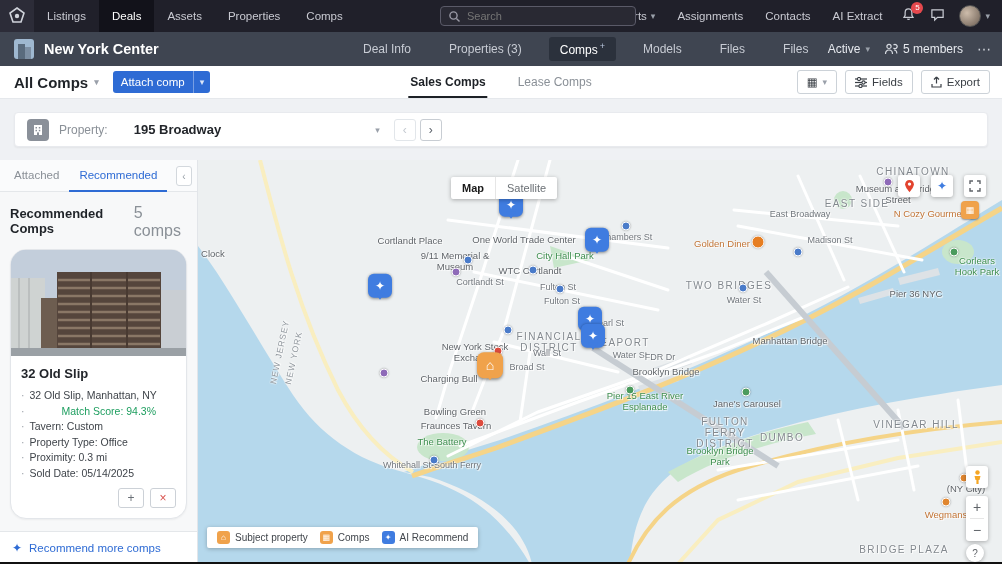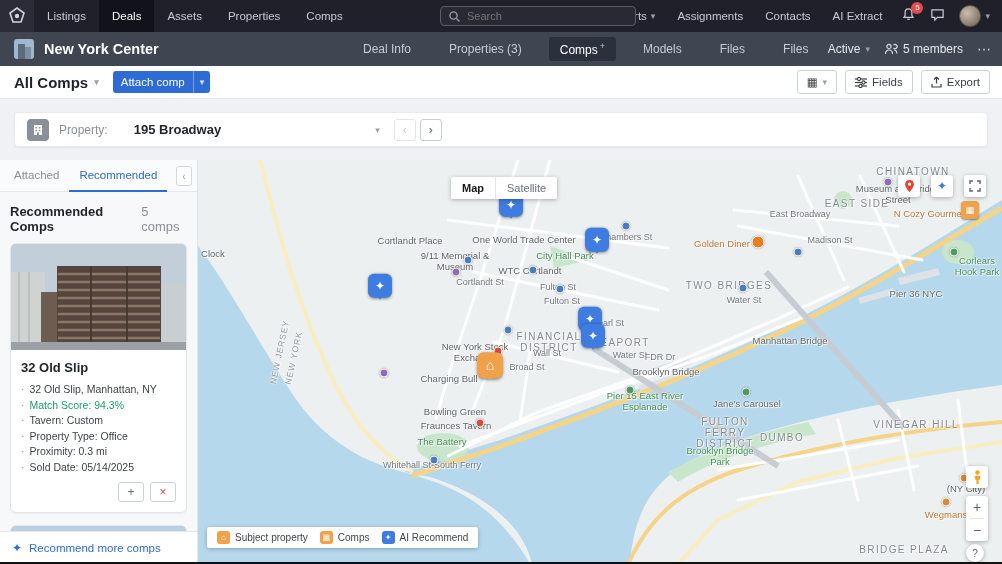--- a/index.html
+++ b/index.html
@@ -70,28 +70,28 @@
   
   .content { height:404px; display:flex; }
   .sidebar { width:198px; background:#f7f8f9; border-right:1px solid #e2e5e9; position:relative; overflow:hidden; }
   .side-tabs { height:32px; background:#fafbfc; border-bottom:1px solid #e4e7ea; display:flex; align-items:flex-end; padding-left:4px; position:relative; }
   .stab { padding:0 10px 9px; font-size:11.5px; color:#8a9097; border-bottom:2px solid transparent; margin-bottom:-1px; cursor:pointer; }
   .stab.active { color:#2e6bd4; border-bottom-color:#2e6bd4; }
   .collapse-btn { position:absolute; right:5px; top:6px; width:16px; height:20px; background:#fff; border:1px solid #d3d8dd;
          border-radius:3px; color:#98a0a8; font-size:10px; display:flex; align-items:center; justify-content:center; cursor:pointer; }
   .side-head { display:flex; justify-content:space-between; align-items:baseline; padding:12px 10px 9px; }
   .side-head h3 { font-size:13px; color:#1f2328; }
-  .side-count { font-size:13px; color:#8a9097; }
-  .comp-card { margin:0 10px; background:#fff; border:1px solid #e3e6ea; border-radius:6px; overflow:hidden; box-shadow:0 1px 2px rgba(0,0,0,.05); }
+  .side-count { font-size:16px; color:#8a9097; }
+  .comp-card { margin:0 10px; background:#fff; border:1px solid #e3e6ea; border-radius:16px; overflow:hidden; box-shadow:0 1px 2px rgba(0,0,0,.05); }
   .photo { height:106px; }
   .card-body { padding:10px 10px 6px; }
   .card-title { font-size:13px; font-weight:700; color:#23262b; margin-bottom:7px; }
   .detail { font-size:10.5px; color:#3f444a; line-height:15.5px; display:flex; gap:5px; }
   .detail .b { color:#9aa0a8; }
-  .detail.hl span.t { color:#1d9e5f; }
+  .detail.hl span.t { color:#1d9e5f;margin-left:32px; }
   .card-actions { display:flex; justify-content:flex-end; gap:6px; padding:7px 0 4px; }
   .btn-sm { width:26px; height:20px; border:1px solid #ccd1d7; border-radius:3px; background:#fff; display:flex;
          align-items:center; justify-content:center; font-size:12px; cursor:pointer; }
   .btn-plus { color:#6a7077; }
   .btn-x { color:#d9534f; }
   .comp-card2 { margin:12px 10px 0; background:#fff; border:1px solid #e3e6ea; border-radius:6px 6px 0 0; overflow:hidden; height:40px; }
   .side-footer { position:absolute; left:0; right:0; bottom:0; height:33px; background:#fff; border-top:1px solid #e4e7ea;
          display:flex; align-items:center; gap:7px; padding-left:12px; font-size:11.5px; color:#2e6bd4; cursor:pointer; }
   .spark { color:#2e6bd4; font-size:12px; }
 
@@ -242,20 +242,24 @@
   <div class="comps-bar">
     <div class="comps-title">
       <span>All Comps</span>
       <span class="caret">▾</span>
     </div>
     <button class="attach-btn">
       <span class="lbl">Attach comp</span>
       <span class="div"></span>
       <span class="caret">▾</span>
     </button>
+    <div class="ctabs" id="comps-tabs">
+        <div class="ctab active">Sales Comps</div>
+        <div class="ctab">Lease Comps</div>
+      </div>
     <div class="comps-right">
       <button class="obtn">
         <span>▦</span>
         <span class="caret">▾</span>
       </button>
       <button class="obtn">
         <svg width="12" height="11" viewBox="0 0 12 11">
           <line x1="0" y1="2" x2="12" y2="2" stroke="#3a3f45" stroke-width="1.2"></line>
             <circle cx="4" cy="2" r="1.6" fill="#fff" stroke="#3a3f45" stroke-width="1.1"></circle>
           <line x1="0" y1="5.5" x2="12" y2="5.5" stroke="#3a3f45" stroke-width="1.2"></line>

